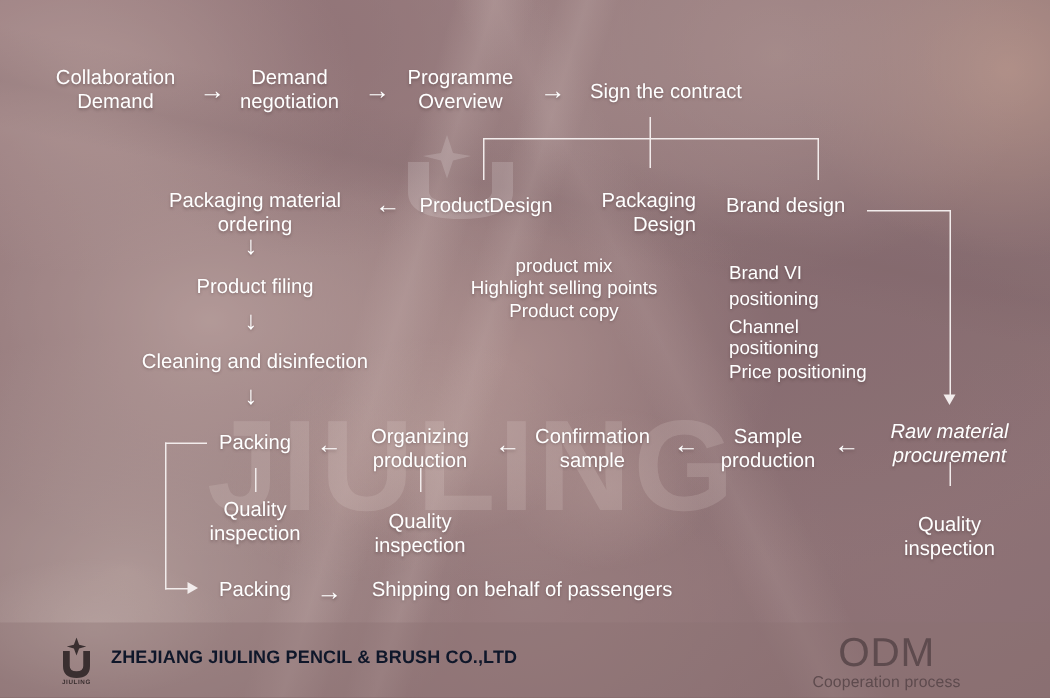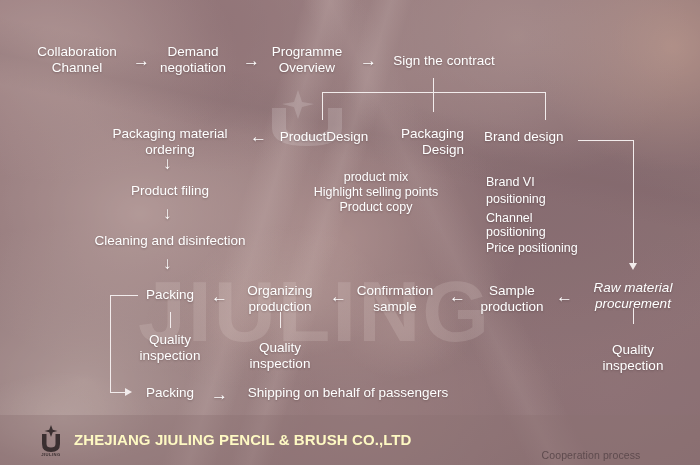--- a/index.html
+++ b/index.html
@@ -94,22 +94,22 @@
   }
   .footer-inner{position:absolute;inset:0;}
   .logo{position:absolute;left:38px;top:10px;width:26px;height:30px;}
   .logo-text{
     position:absolute;left:38px;top:37px;width:26px;
     font-size:4.2px;letter-spacing:.4px;color:#3a2f30;
     text-align:center;font-weight:bold;
   }
   .company{
     position:absolute;left:74px;top:16px;
-    font-size:15px;font-weight:bold;letter-spacing:.1px;
-    color:#fef9c3;white-space:nowrap;
+    font-size:12px;font-weight:bold;letter-spacing:.1px;
+    color:#0f172a;white-space:nowrap;
   }
   .odm{
     position:absolute;right:34px;top:5px;
     font-size:27px;color:#5e4b4e;letter-spacing:.5px;font-weight:400;
     text-align:center;width:150px;
   }
   .odm-sub{
     position:absolute;right:34px;top:34px;width:150px;text-align:center;
     font-size:10.5px;color:#5e4b4e;letter-spacing:.1px;
   }
@@ -124,21 +124,21 @@
   <div class="bg-layer bg-blur"></div>
   <div class="bg-layer bg-veil"></div>
 
   <svg class="watermark-mark" viewBox="0 0 150 60">
     <path d="M66 2 L70 14 L82 16 L70 19 L66 31 L62 19 L50 16 L62 14 Z" fill="#ffffff"></path>
     <path d="M40 20 L40 40 Q40 58 75 58 Q110 58 110 40 L110 20 L96 20 L96 40 Q96 47 75 47 Q54 47 54 40 L54 20 Z" fill="#ffffff"></path>
   </svg>
   <div class="watermark">JIULING</div>
 
   <div class="node" style="left:18px;top:44px;width:118px;">Collaboration
-Channel</div>
+Demand</div>
   <div class="arrow" style="left:133px;top:52px;">→</div>
   <div class="node" style="left:150px;top:44px;width:86px;">Demand
 negotiation</div>
   <div class="arrow" style="left:243px;top:52px;">→</div>
   <div class="node" style="left:261px;top:44px;width:92px;">Programme
 Overview</div>
   <div class="arrow" style="left:360px;top:52px;">→</div>
   <div class="node" style="left:382px;top:53px;width:124px;">Sign the contract</div>
 
   <div class="line vl" style="left:433px;top:78px;height:34px;"></div>
@@ -210,17 +210,18 @@
   <div class="node" style="left:234px;top:385px;width:228px;">Shipping on behalf of passengers</div>
 
   <div class="footer">
     <div class="footer-inner">
       <svg class="logo" viewBox="0 0 52 60">
         <path d="M26 0 L29.5 9.5 L39 12 L29.5 14.5 L26 24 L22.5 14.5 L13 12 L22.5 9.5 Z" fill="#3a2f30"></path>
         <path d="M8 18 L8 38 Q8 54 26 54 Q44 54 44 38 L44 18 L35 18 L35 38 Q35 45 26 45 Q17 45 17 38 L17 18 Z" fill="#3a2f30"></path>
       </svg>
       <div class="logo-text">JIULING</div>
       <div class="company">ZHEJIANG JIULING PENCIL &amp; BRUSH CO.,LTD</div>
+      <div class="odm">ODM</div>
       <div class="odm-sub">Cooperation process</div>
     </div>
   </div>
 
 </div>
 
 </body></html>

